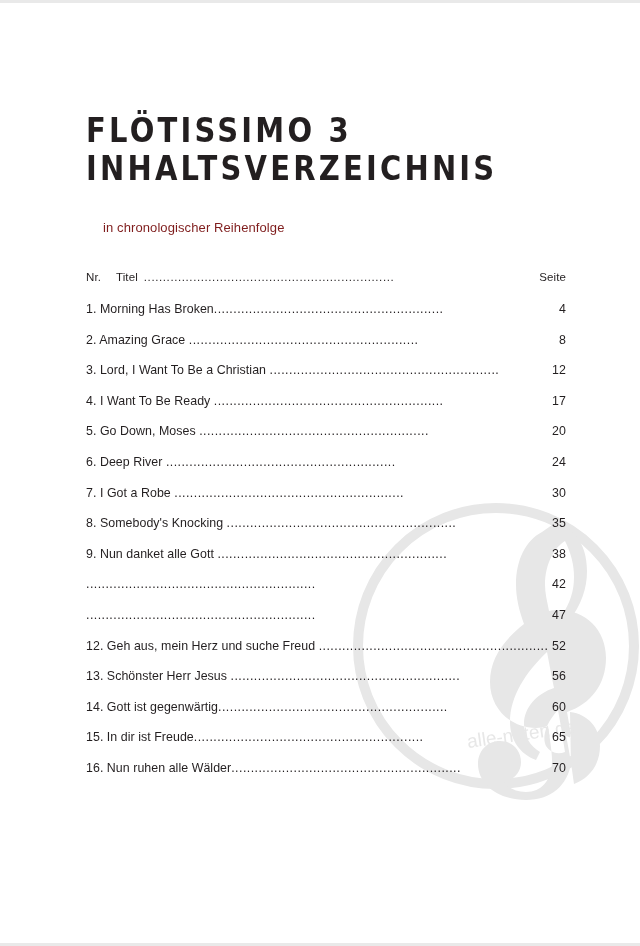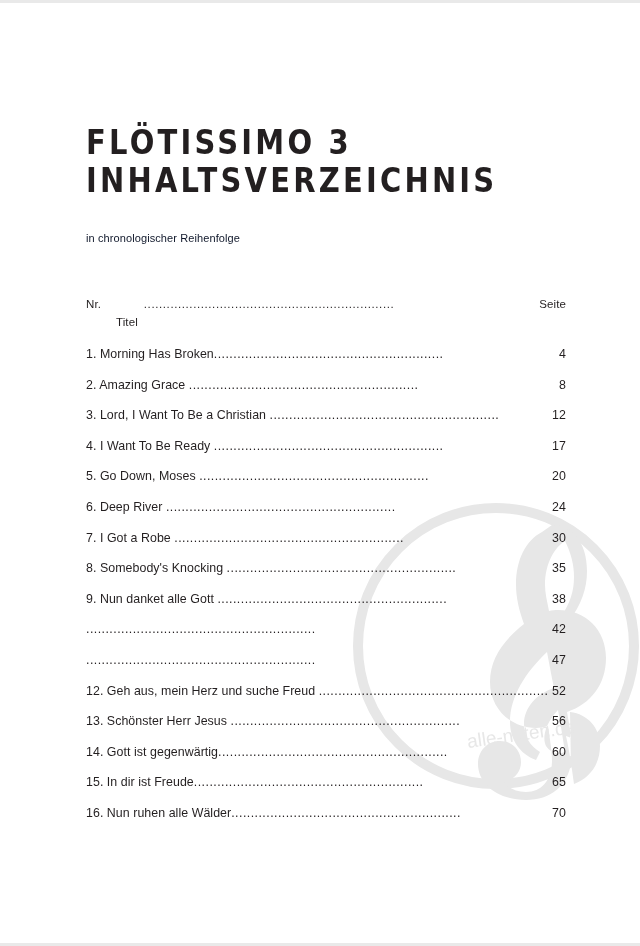--- a/index.html
+++ b/index.html
@@ -39,21 +39,21 @@
     bottom: 120px;
     width: 300px;
     height: 330px;
     opacity: 1;
     pointer-events: none;
   }
 
   .content {
     position: absolute;
     left: 86px;
-    top: 12px;
+    top: 0;
     width: 480px;
   }
 
   .title {
     font-family: "DejaVu Sans", sans-serif;
     font-weight: bold;
     font-size: 29px;
     letter-spacing: 3.2px;
     line-height: 38px;
     color: #231f20;
@@ -61,36 +61,37 @@
     white-space: pre-line;
     transform: scaleY(1.18);
     transform-origin: left top;
   }
   .title-wrap {
     padding-top: 108px;
     height: 86px;
   }
 
   .subtitle {
-    font-size: 11px;
-    color: #0f172a;
+    font-size: 13px;
+    color: #7f1d1d;
     margin-top: 26px;
     letter-spacing: 0.1px;
+    margin-left: 17px;
   }
 
   .legend {
     margin-top: 36px;
     font-size: 11.5px;
     color: #231f20;
     display: flex;
-    align-items: center;
+    align-items: flex-end;
     letter-spacing: 0.1px;
   }
   .legend .nr { width: 30px; flex: none; }
-  .legend .ttl { flex: none; margin-top: 36px; }
+  .legend .ttl { flex: none; }
   .legend .dots {
     flex: 1 1 auto;
     overflow: hidden;
     white-space: nowrap;
     margin: 0 0 0 6px;
     letter-spacing: 0.6px;
   }
   .legend .pg { flex: none; }
 
   .toc {

